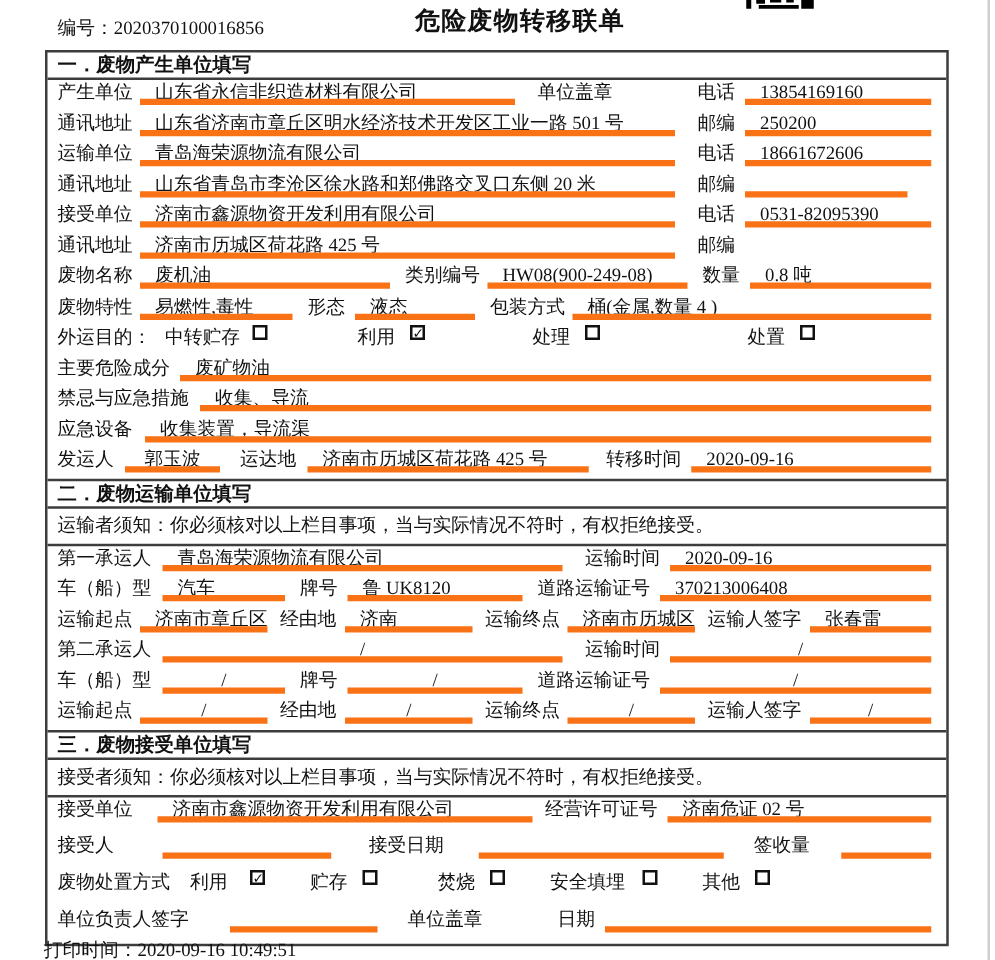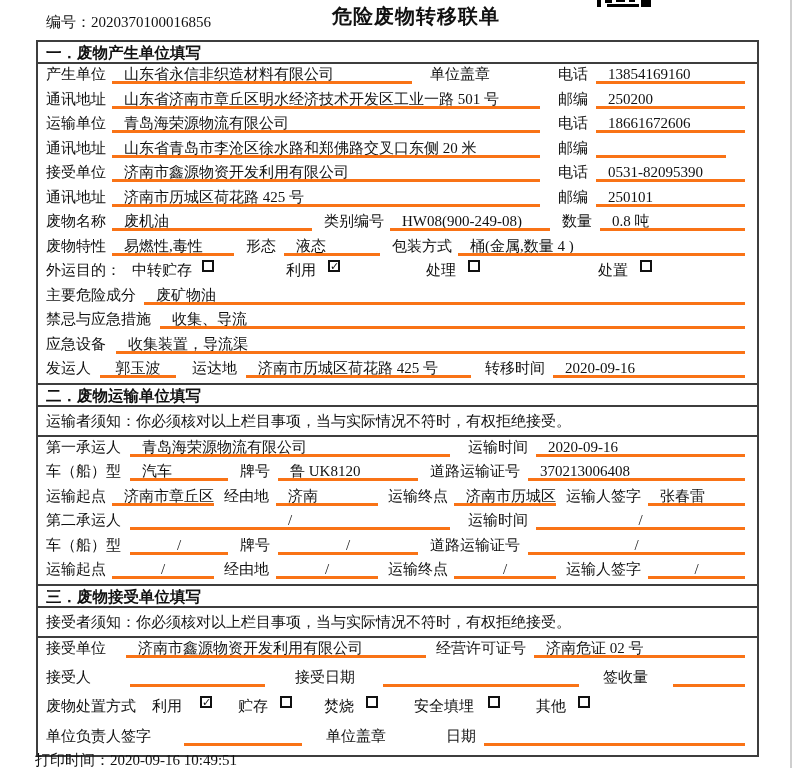--- a/index.html
+++ b/index.html
@@ -24,21 +24,21 @@
   .notice { height:30px; line-height:29px; padding-left:8px; font-size:15px;
     border-bottom:2px solid #3d3d3d; white-space:nowrap; }
 
   .row { display:flex; align-items:flex-start; padding:0 8px 3px 8px; font-size:15px; }
   .sec0 .row, .sec1 .row { height:24.5px; }
   .sec2 .row { height:29.4px; }
 
   .lbl { display:inline-block; height:20px; line-height:20px; white-space:nowrap;
     margin-right:4px; overflow:visible; flex-shrink:0; }
   .fld { display:inline-block; height:20px; line-height:20px; white-space:nowrap;
-    border-bottom:3px solid #f97316; padding-left:12px; margin-right:4px;
+    border-bottom:5px solid #f97316; padding-left:12px; margin-right:4px;
     overflow:hidden; flex-shrink:0; }
   .fld.ctr { padding-left:0; text-align:center; }
   .grow { flex:1 1 auto; }
 
   .cb { display:inline-block; width:12px; height:12px; border:2px solid #111;
     margin:0 0 3px 6px; font-size:11px; line-height:9px; text-align:center;
     flex-shrink:0; color:#111; font-family:"DejaVu Sans",sans-serif; }
 
   .print-time { position:absolute; left:35px; top:751px; font-size:15px; white-space:nowrap; }
 </style>
@@ -91,21 +91,20 @@
         <div class="row">
           <span class="lbl" style="width: 62px;">接受单位</span>
           <span class="fld" style="width: 428px;">济南市鑫源物资开发利用有限公司</span>
           <span class="lbl" style="width: 34px; margin-left: 14px;">电话</span>
           <span class="fld grow">0531-82095390</span>
         </div>
         <div class="row">
           <span class="lbl" style="width: 62px;">通讯地址</span>
           <span class="fld" style="width: 428px;">济南市历城区荷花路 425 号</span>
           <span class="lbl" style="width: 34px; margin-left: 14px;">邮编</span>
-          <span class="fld grow">250101</span>
         </div>
         <div class="row">
           <span class="lbl" style="width: 62px;">废物名称</span>
           <span class="fld" style="width: 200px;">废机油</span>
           <span class="lbl" style="width: 62px; margin-left: 8px;">类别编号</span>
           <span class="fld" style="width: 160px;">HW08(900-249-08)</span>
           <span class="lbl" style="width: 34px; margin-left: 8px;">数量</span>
           <span class="fld grow">0.8 吨</span>
         </div>
         <div class="row">
@@ -214,23 +213,23 @@
           <span class="fld" style="width: 135px; margin-left: 30px;"></span>
           <span class="lbl" style="width: 64px; margin-left: 26px;">接受日期</span>
           <span class="fld" style="width: 196px; margin-left: 20px;"></span>
           <span class="lbl" style="width: 50px; margin-left: 20px;">签收量</span>
           <span class="fld grow" style="margin-left: 16px;"></span>
         </div>
         <div class="row">
           <span class="lbl" style="width: 94px;">废物处置方式</span>
           <span class="lbl" style="width: 32px; margin-left: 8px;">利用</span>
           <span class="cb" style="margin-left: 12px;">✓</span>
-          <span class="lbl" style="width: 32px; margin-left: 26px;">贮存</span>
-          <span class="cb"></span>
-          <span class="lbl" style="width: 32px; margin-left: 32px;">焚烧</span>
+          <span class="lbl" style="width: 32px; margin-left: 36px;">贮存</span>
+          <span class="cb"></span>
+          <span class="lbl" style="width: 32px; margin-left: 48px;">焚烧</span>
           <span class="cb"></span>
           <span class="lbl" style="width: 64px; margin-left: 36px;">安全填埋</span>
           <span class="cb"></span>
           <span class="lbl" style="width: 32px; margin-left: 36px;">其他</span>
           <span class="cb"></span>
         </div>
         <div class="row">
           <span class="lbl" style="width: 110px;">单位负责人签字</span>
           <span class="fld" style="width: 118px; margin-left: 24px;"></span>
           <span class="lbl" style="width: 64px; margin-left: 20px;">单位盖章</span>

